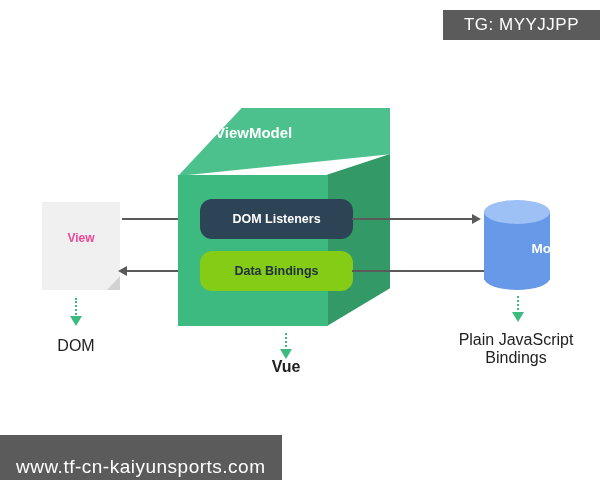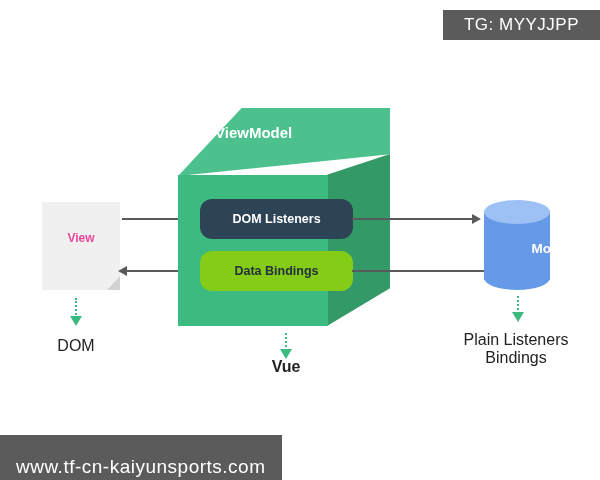--- a/index.html
+++ b/index.html
@@ -262,19 +262,19 @@
   <div class="tri-down" style="left:70px; top:316px;"></div>
   <div class="foot-label" style="left:36px; top:337px; width:80px;">DOM</div>
 
   <div class="dotted" style="left:285px; top:333px; height:18px;"></div>
   <div class="tri-down" style="left:280px; top:349px;"></div>
   <div class="foot-label" style="left:246px; top:358px; width:80px;font-weight:bold;">Vue</div>
 
   <div class="dotted" style="left:517px; top:296px; height:18px;"></div>
   <div class="tri-down" style="left:512px; top:312px;"></div>
   <div class="foot-label" style="left:446px; top:331px; width:140px;">
-    <span>Plain Listeners</span><br>
+    <span>Plain JavaScript</span><br>
     <span>Bindings</span>
   </div>
 
   <div class="badge badge-url">www.tf-cn-kaiyunsports.com</div>
 
 </div>
 
 </body></html>

